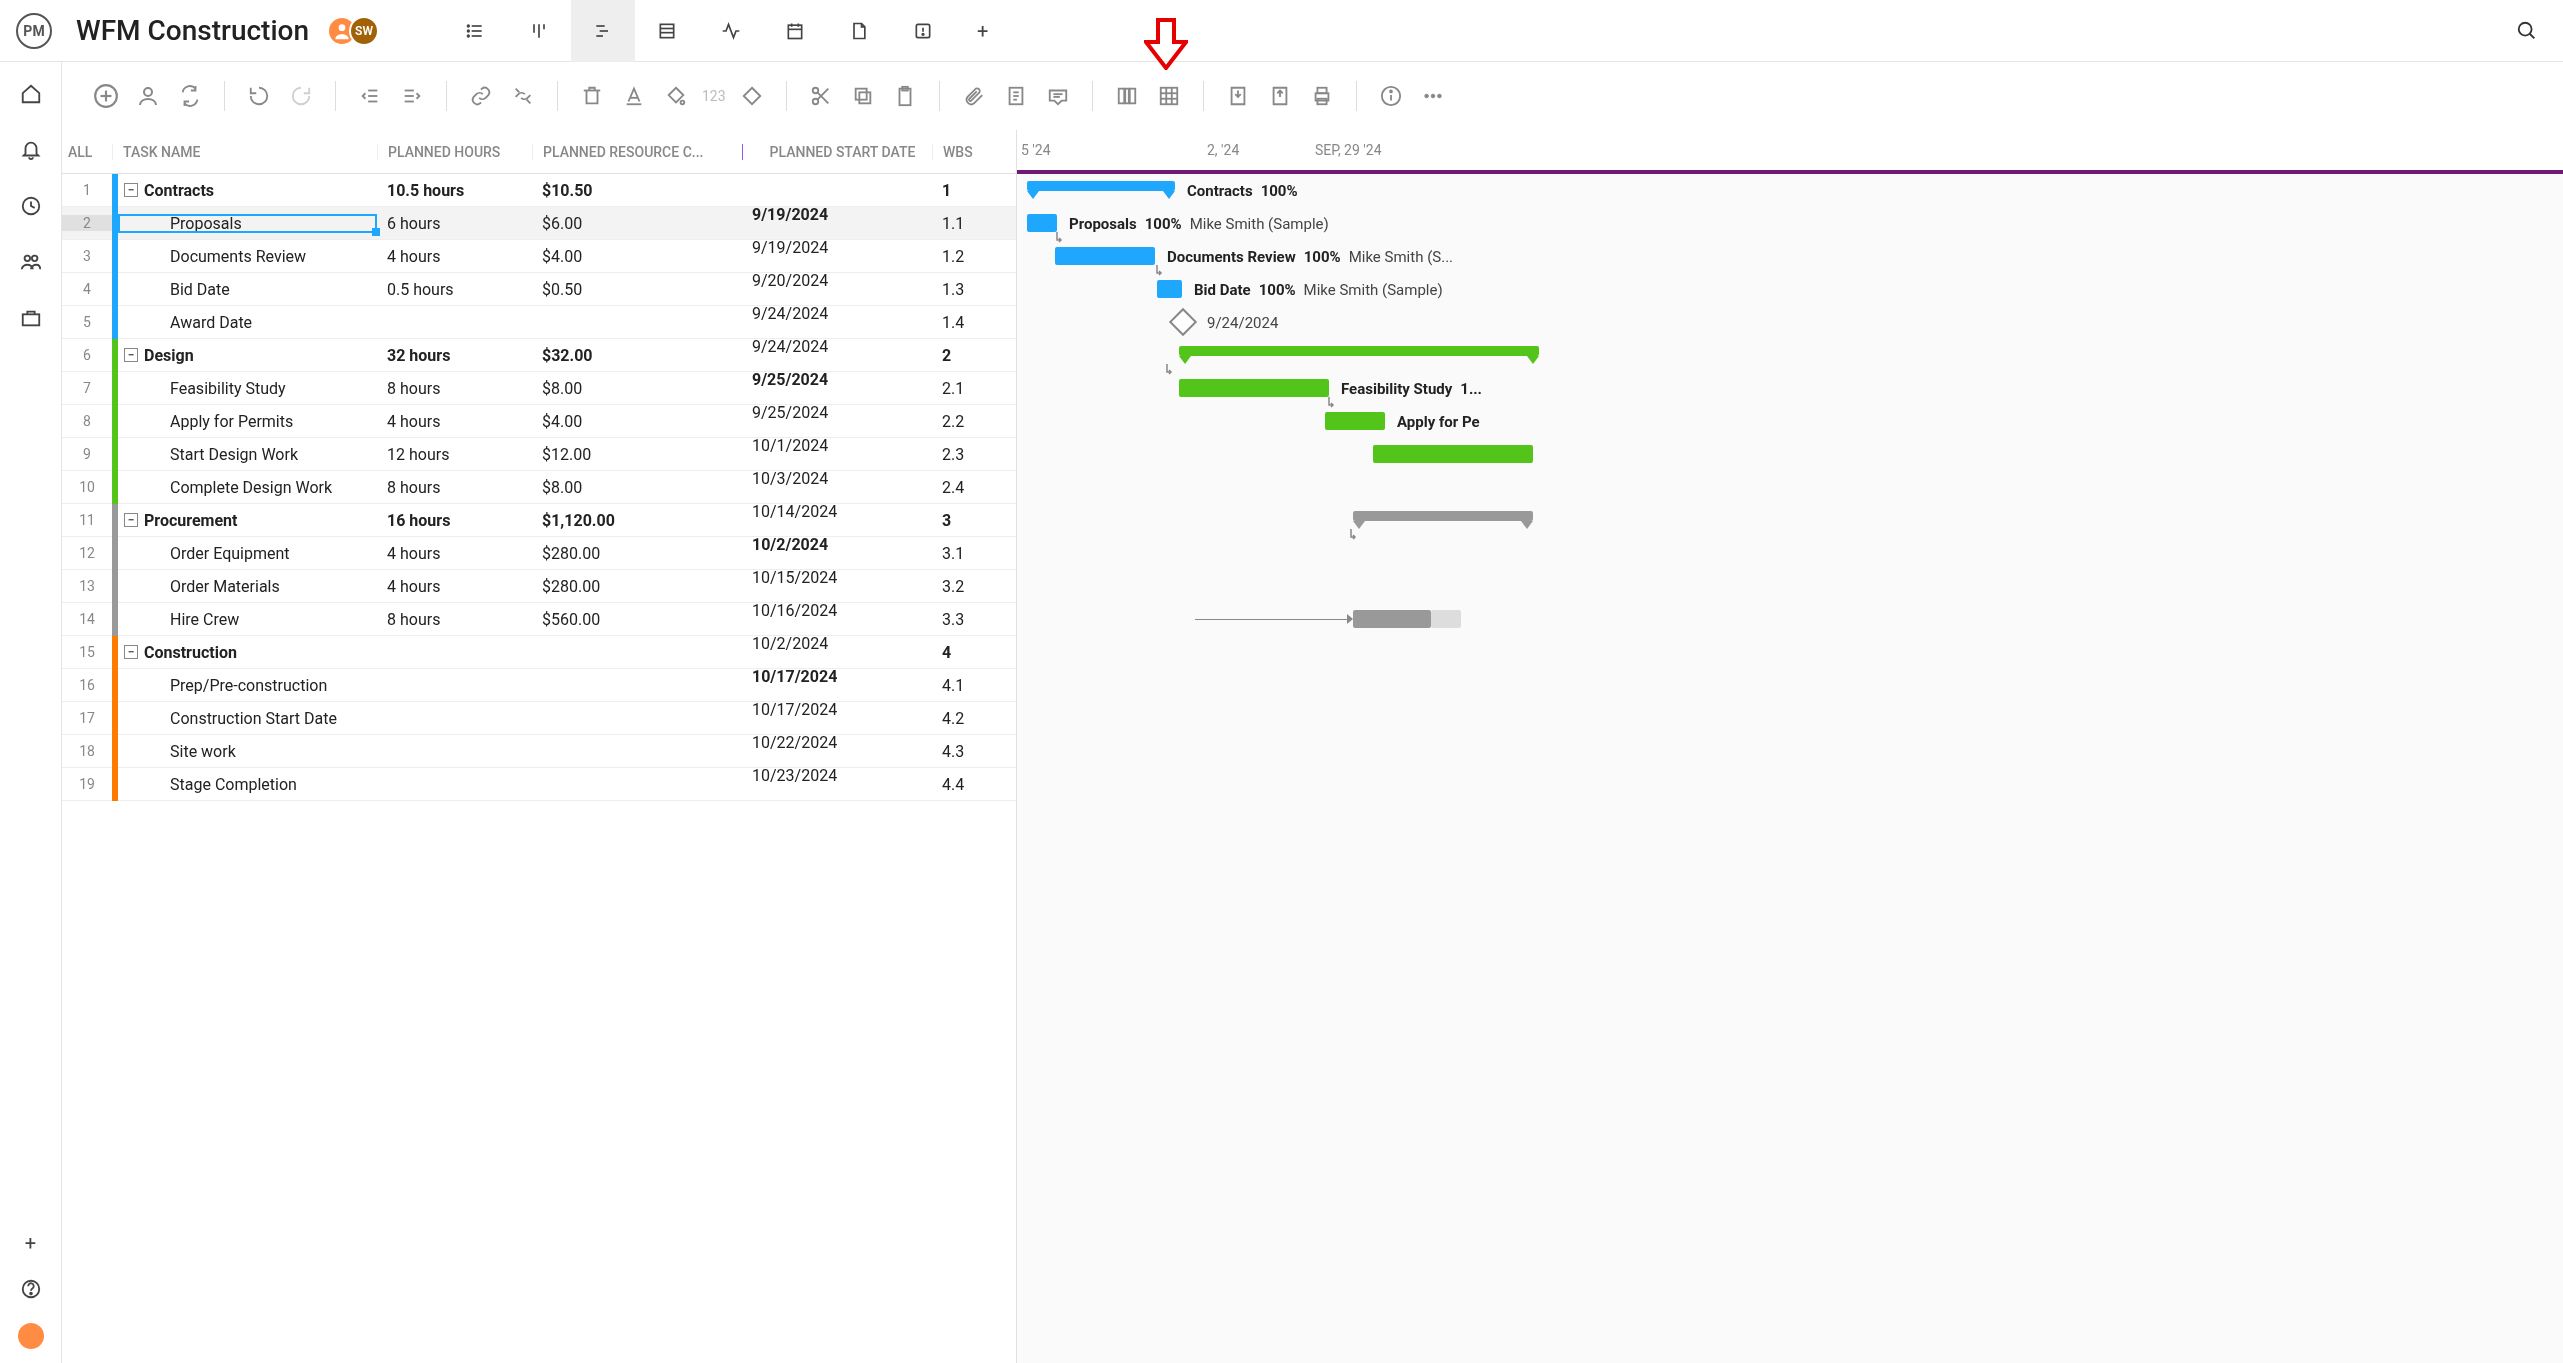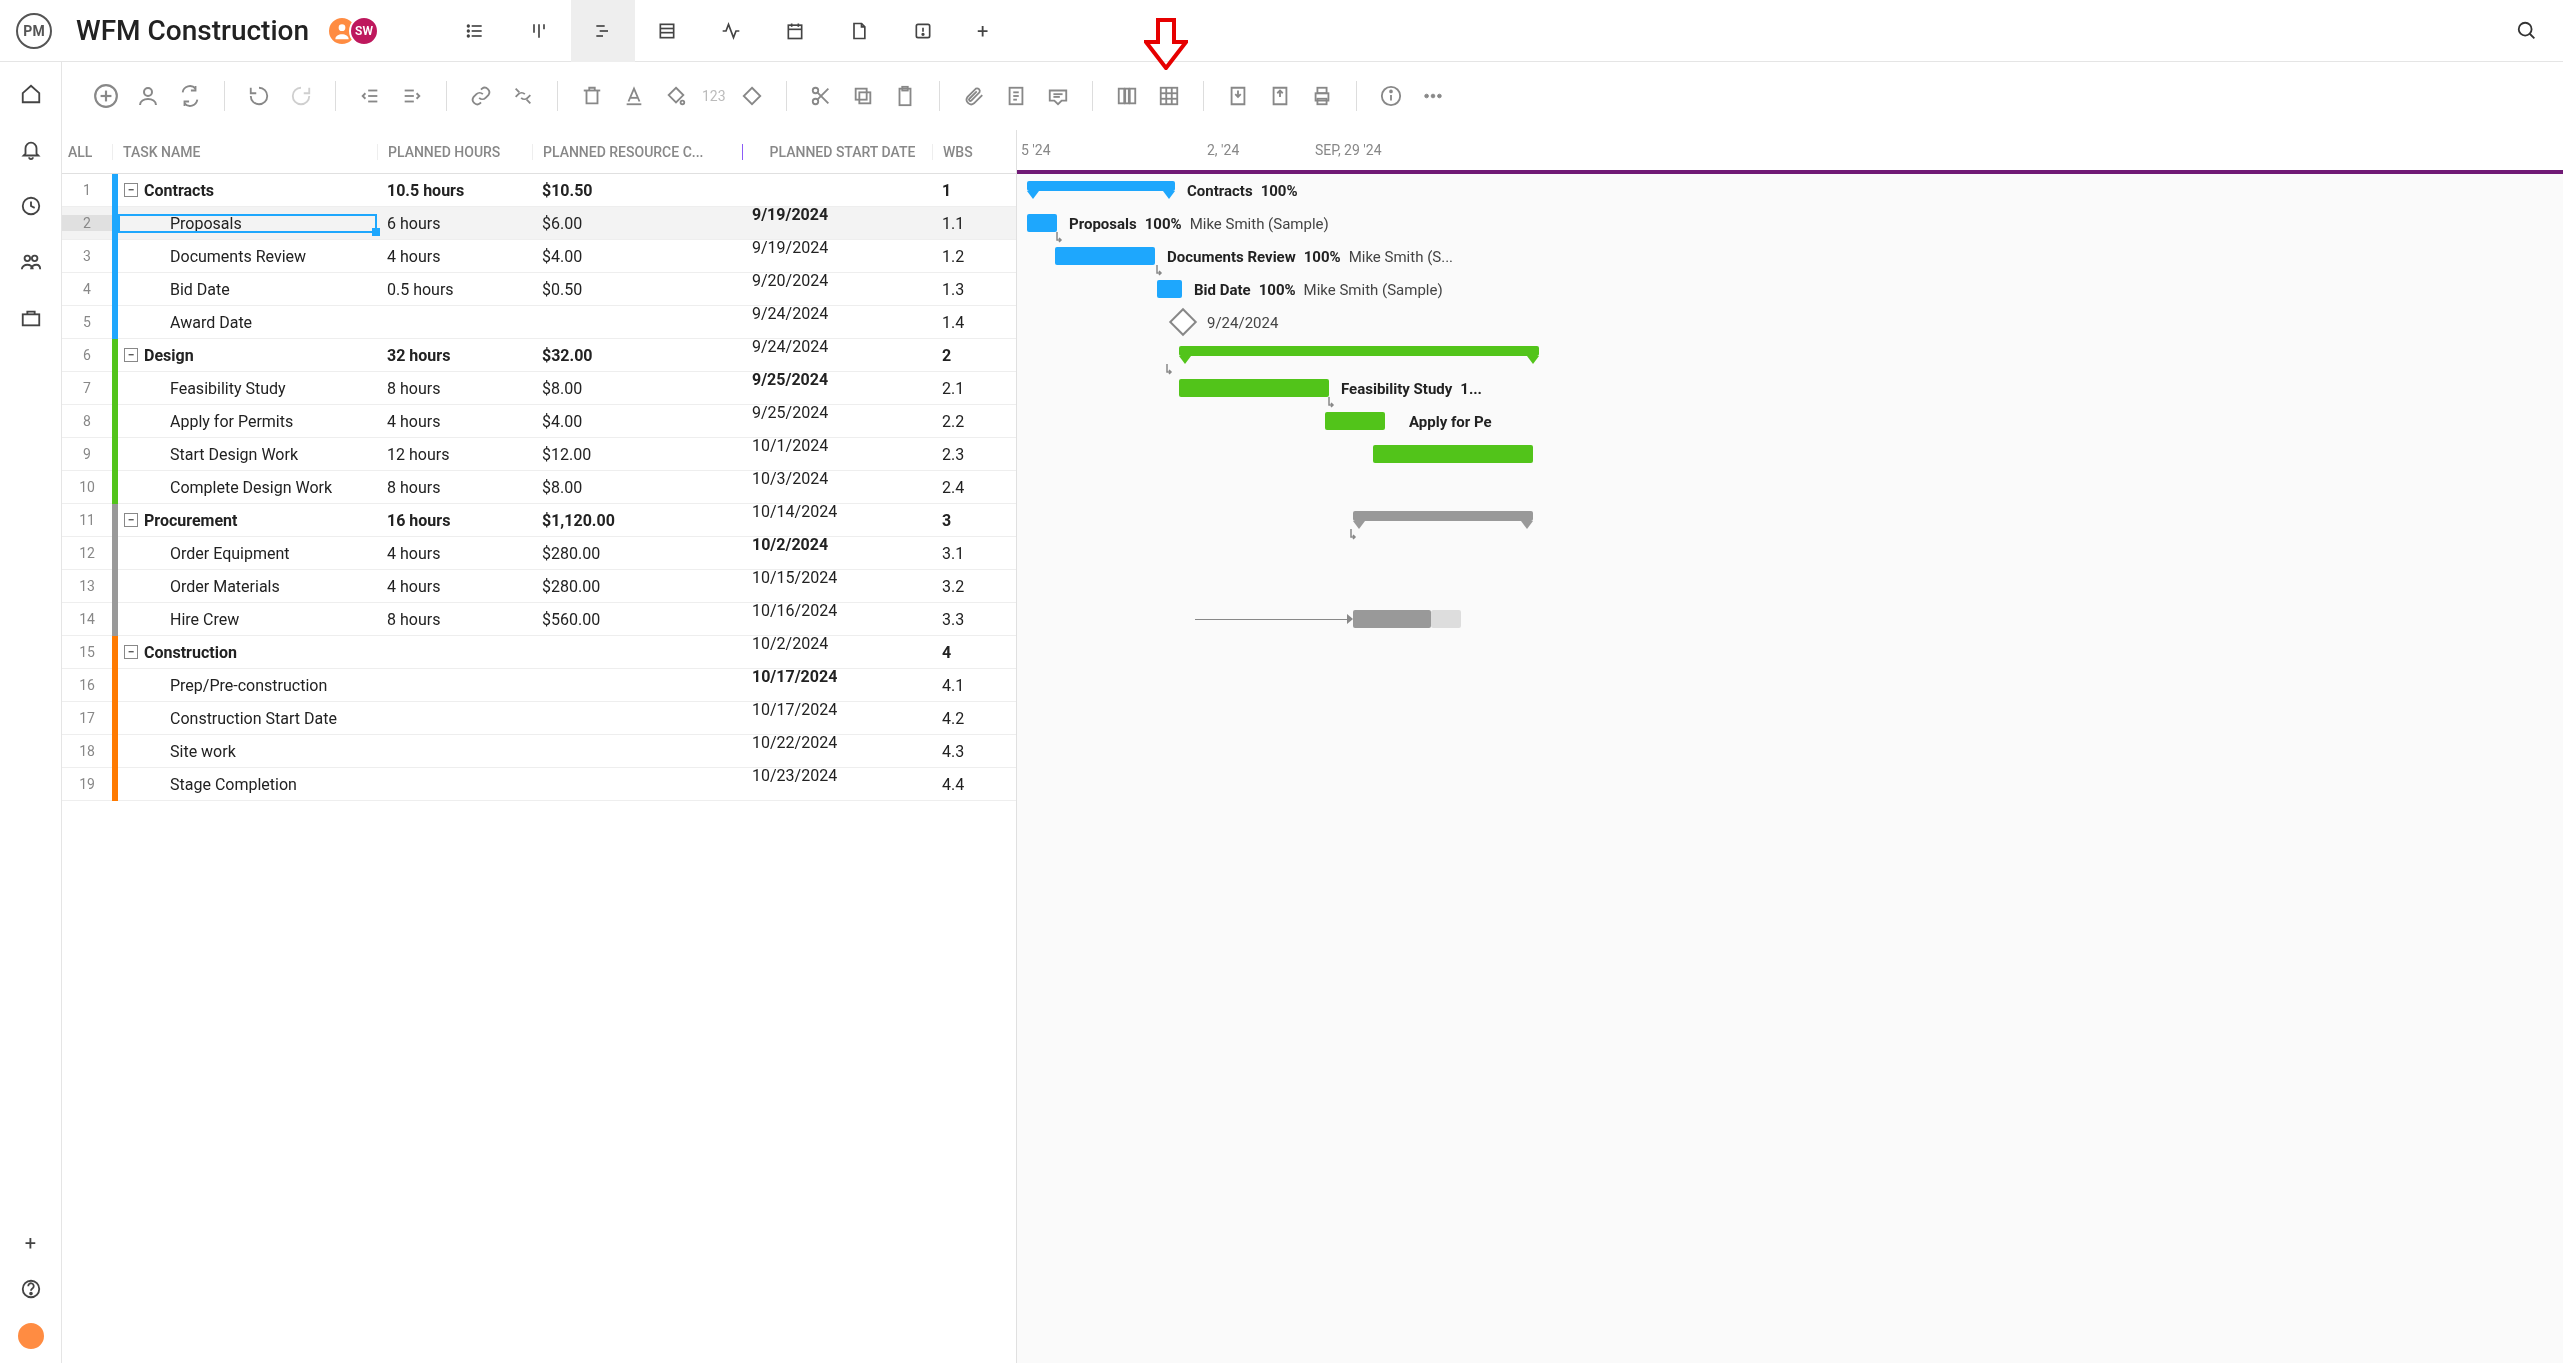--- a/index.html
+++ b/index.html
@@ -5,21 +5,21 @@
 * { box-sizing: border-box; margin:0; padding:0; }
 body { font-family: -apple-system, BlinkMacSystemFont, "Segoe UI", Roboto, Helvetica, Arial, sans-serif; color:#222; background:#fff; overflow:hidden; }
 
 
 .header { height:62px; border-bottom:1px solid #e5e5e5; display:flex; align-items:center; padding:0 16px; }
 .logo { width:36px; height:36px; border:2px solid #555; border-radius:50%; display:flex; align-items:center; justify-content:center; font-weight:700; font-size:14px; color:#555;}
 .project-title { font-size:28px; font-weight:500; margin-left:24px; }
 .avatars { margin-left:18px; display:flex; }
 .avatar { width:30px; height:30px; border-radius:50%; display:flex; align-items:center; justify-content:center; font-size:12px; font-weight:600; color:#fff; border:2px solid #fff;}
 .avatar.a1 { background:#ff8c42; }
-.avatar.a2 { background:#be185d; margin-left:-8px; }
+.avatar.a2 { background:#a16207; margin-left:-8px; }
 .view-tabs { margin-left:64px; display:flex; gap:0; }
 .view-tab { width:64px; height:62px; display:flex; align-items:center; justify-content:center; color:#444; cursor:pointer; }
 .view-tab.active { background:#eee; }
 .view-tab svg, .view-tab .glyph { width:20px; height:20px; }
 .header-spacer { flex:1; }
 .search-btn { width:40px; height:40px; display:flex; align-items:center; justify-content:center; cursor:pointer; }
 
 
 .left-rail { position:absolute; left:0; top:62px; bottom:0; width:62px; border-right:1px solid #e5e5e5; display:flex; flex-direction:column; align-items:center; padding-top:18px; gap:28px; }
 .rail-item { width:28px; height:28px; display:flex; align-items:center; justify-content:center; color:#444; cursor:pointer; }
@@ -715,21 +715,21 @@
           <div class="bar-label" style="left: 324px; top: 0px;">
             <span class="bold">Feasibility Study</span> 
             <span class="pct">1...</span>
           </div>
           <div style="position: absolute; left: 310px; top: 24px;"><svg width="10" height="14" viewBox="0 0 10 14">
               <path d="M2 0 v8 h4 M4 6 l2 2 l-2 2" fill="none" stroke="#888" stroke-width="1.5"></path>
             </svg></div>
         </div>
         <div class="grow">
           <div class="bar" style="left: 308px; width: 60px; background: rgb(82, 196, 26); top: 7px;"></div>
-          <div class="bar-label" style="left: 392px; top: 0px;">
+          <div class="bar-label" style="left: 380px; top: 0px;">
             <span class="bold">Apply for Pe</span>
           </div>
         </div>
         <div class="grow">
           <div class="bar" style="left: 356px; width: 160px; background: rgb(82, 196, 26); top: 7px;"></div>
         </div>
         <div class="grow"></div>
         <div class="grow">
           <div class="bar summary" style="left: 336px; width: 180px; background: rgb(153, 153, 153); top: 7px; --c: rgb(153, 153, 153);"></div>
           <div style="position: absolute; left: 332px; top: 24px;"><svg width="10" height="14" viewBox="0 0 10 14">

